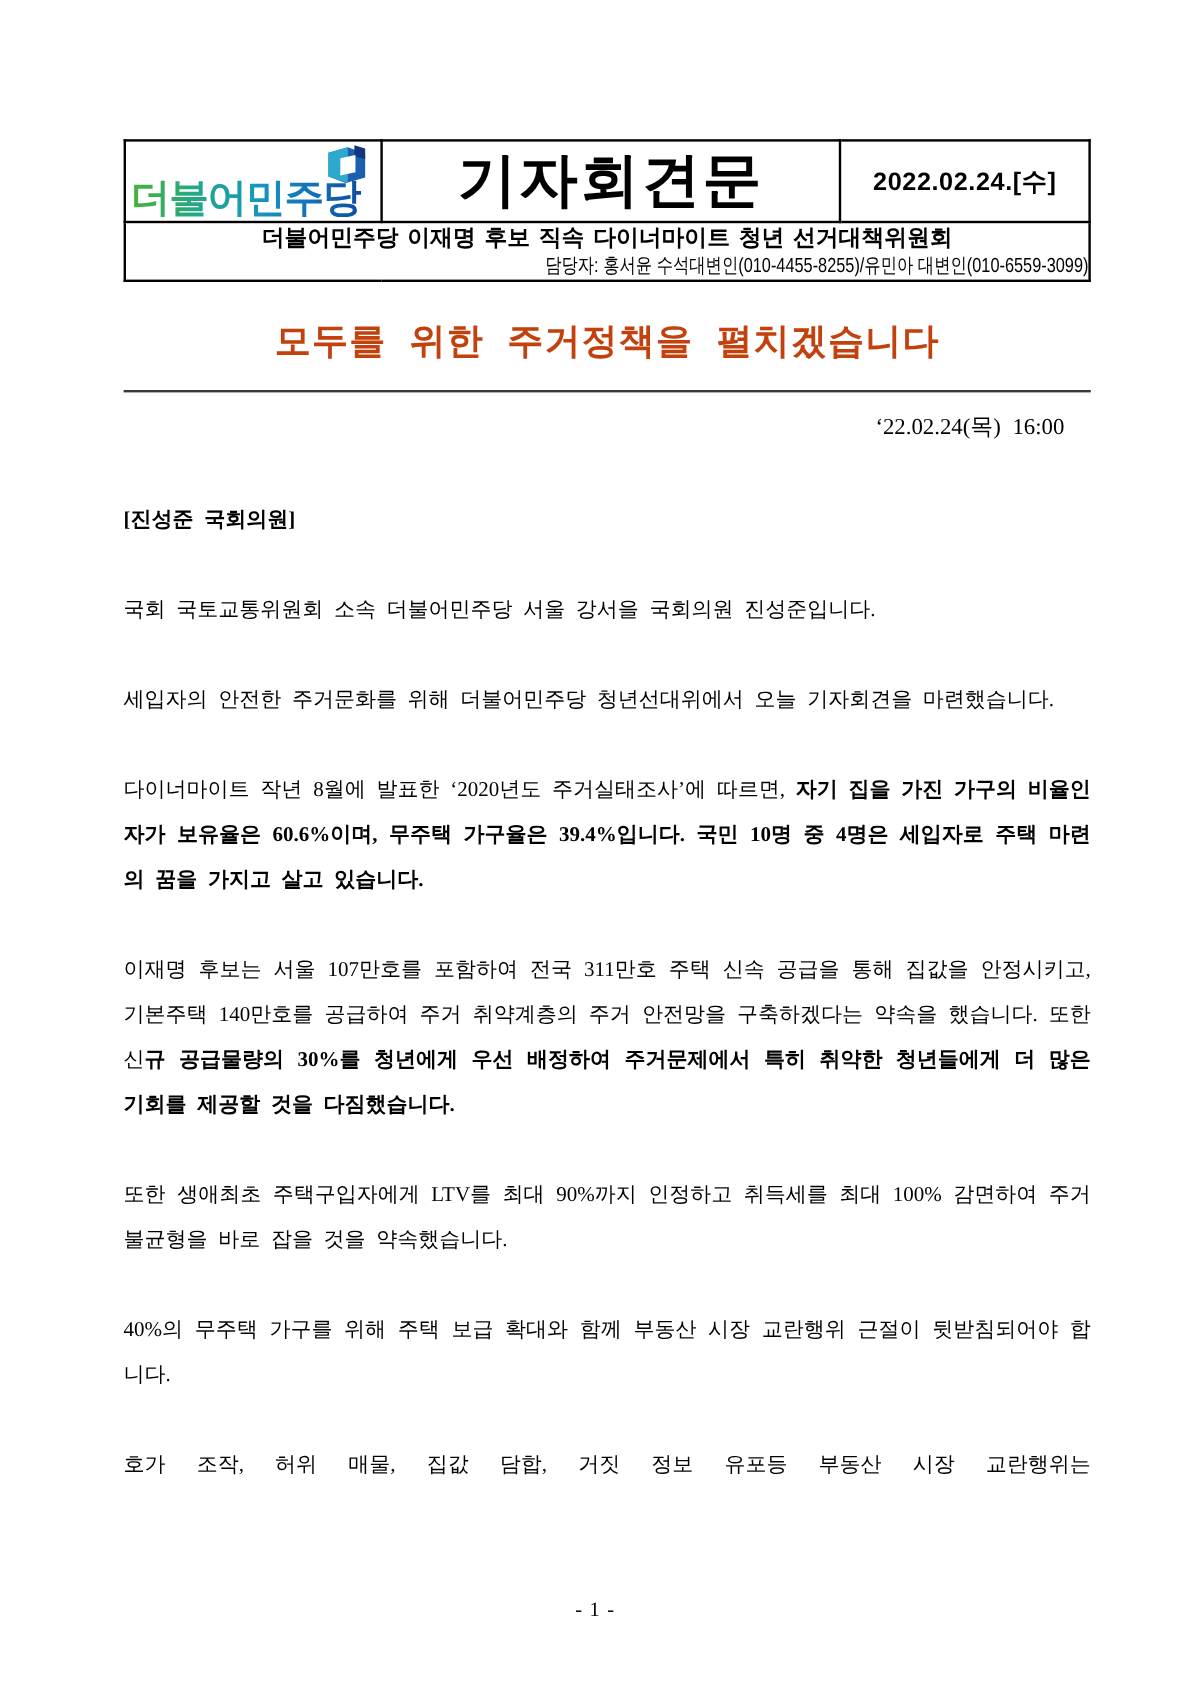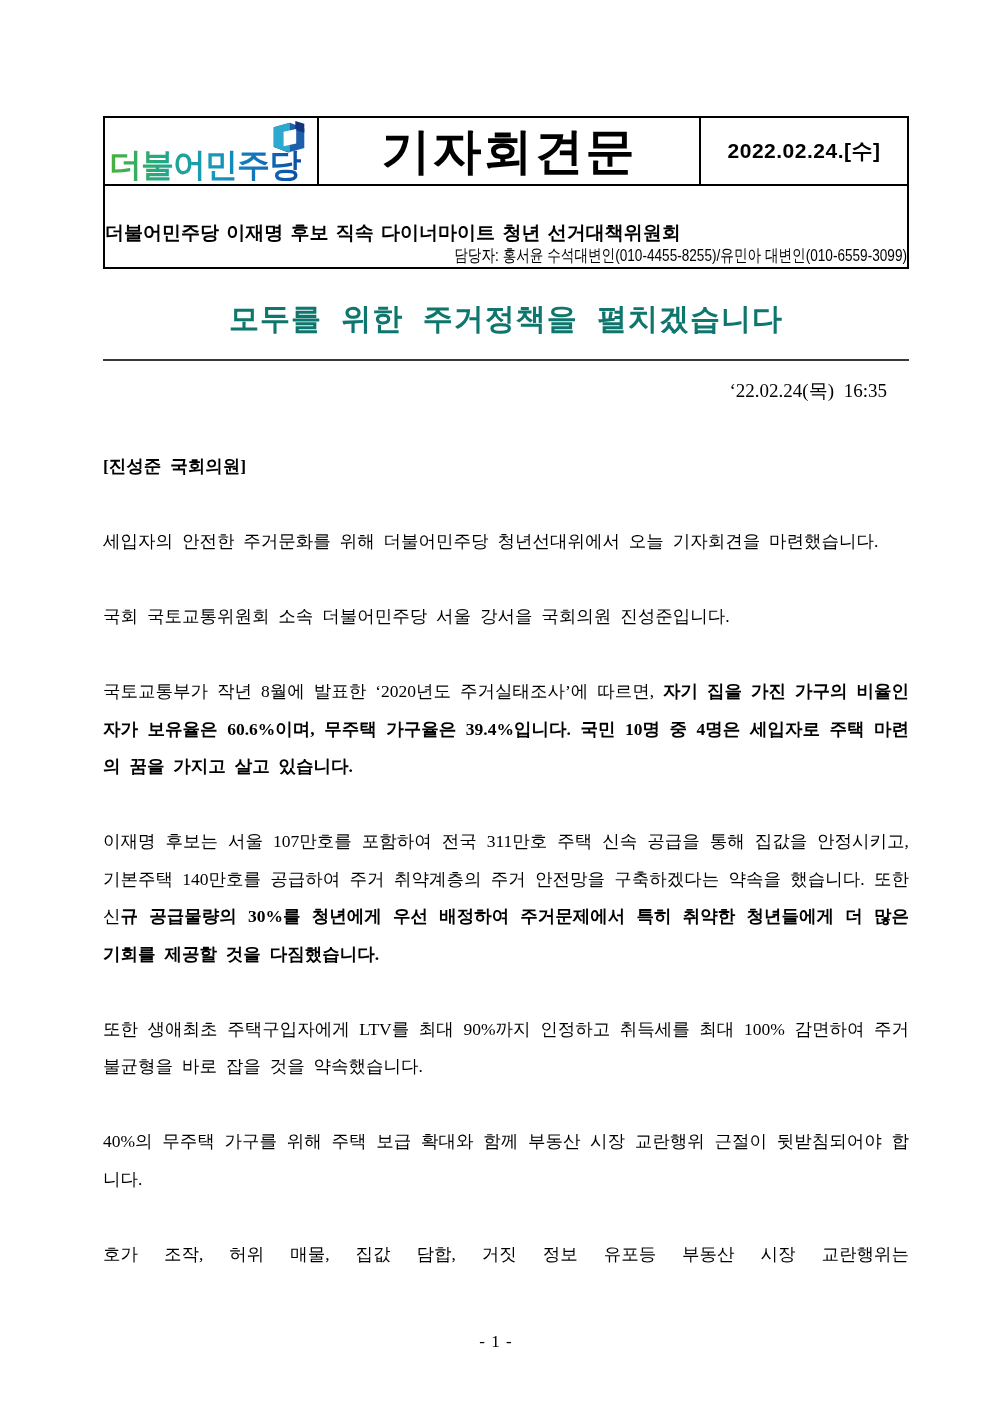--- a/index.html
+++ b/index.html
@@ -22,22 +22,22 @@
   .doc-type {
     font-family: "Liberation Sans", sans-serif;
     font-weight: 900; font-size: 49px; letter-spacing: 2px; line-height: 1;
   }
   .doc-date {
     font-family: "Liberation Sans", sans-serif;
     font-weight: 700; font-size: 21px; letter-spacing: .5px;
   }
   td.meta-cell { padding: 3px 2px 5px; }
   .committee {
-    text-align: left; font-family: "Liberation Sans", sans-serif;
-    font-weight: 700; font-size: 19px; line-height: 25px; word-spacing: 2px; margin-top: 34px;
+    text-align: center; font-family: "Liberation Sans", sans-serif;
+    font-weight: 700; font-size: 19px; line-height: 25px; word-spacing: 2px;
   }
   .contact {
     text-align: right; font-family: "Liberation Sans", sans-serif;
     font-weight: 500; font-size: 17px; line-height: 22px; white-space: nowrap;
     transform: scaleX(0.8); transform-origin: 100% 50%;
   }
 
   
   .logo { position: absolute; inset: 0; }
   .logo-text {
@@ -48,21 +48,21 @@
     -webkit-background-clip: text; background-clip: text;
     color: transparent; -webkit-text-fill-color: transparent;
   }
   .flag { position: absolute; right: 10px; top: 2px; width: 36px; height: 38px; }
 
   
   h1.headline {
     margin: 30px 0 0; text-align: center;
     font-family: "Liberation Sans", sans-serif; font-weight: 900;
     font-size: 30px; line-height: 40px; letter-spacing: 1px; word-spacing: 10px;
-    color: #0f766e;
+    color: #c2410c;
   }
   hr.rule { margin: 20px 0 0; border: none; border-top: 2px solid #3a3a3a; }
   .event-info {
     margin-top: 12px; padding-right: 22px; text-align: right;
     font-size: 19px; line-height: 35px; word-spacing: 5px;
   }
 
   
   .body-text {
     margin-top: 40px; font-size: 17.5px; line-height: 37.5px;
@@ -112,31 +112,31 @@
         </td>
       </tr>
     </tbody>
       </table>
 
     <h1 class="headline">모두를 위한 주거정책을 펼치겠습니다</h1>
 
     <hr class="rule">
 
     <div class="event-info">
-      <div>‘22.02.24(목) 16:35</div>
+      <div>‘22.02.24(목) 16:00</div>
     </div>
 
     <div class="body-text">
       <p class="speaker">[진성준 국회의원]</p>
 
+      <p><span>국회 국토교통위원회 소속 더불어민주당 서울 강서을 국회의원 진성준입니다.</span></p>
+
       <p><span>세입자의 안전한 주거문화를 위해 더불어민주당 청년선대위에서 오늘 기자회견을 마련했습니다.</span></p>
 
-      <p><span>국회 국토교통위원회 소속 더불어민주당 서울 강서을 국회의원 진성준입니다.</span></p>
-
-      <p><span>국토교통부가 작년 8월에 발표한 ‘2020년도 주거실태조사’에 따르면, </span><b>자기 집을 가진 가구의 비율인 자가 보유율은 60.6%이며, 무주택 가구율은 39.4%입니다. 국민 10명 중 4명은 세입자로 주택 마련의 꿈을 가지고 살고 있습니다.</b></p>
+      <p><span>다이너마이트 작년 8월에 발표한 ‘2020년도 주거실태조사’에 따르면, </span><b>자기 집을 가진 가구의 비율인 자가 보유율은 60.6%이며, 무주택 가구율은 39.4%입니다. 국민 10명 중 4명은 세입자로 주택 마련의 꿈을 가지고 살고 있습니다.</b></p>
 
       <p><span>이재명 후보는 서울 107만호를 포함하여 전국 311만호 주택 신속 공급을 통해 집값을 안정시키고, 기본주택 140만호를 공급하여 주거 취약계층의 주거 안전망을 구축하겠다는 약속을 했습니다. 또한 신</span><b>규 공급물량의 30%를 청년에게 우선 배정하여 주거문제에서 특히 취약한 청년들에게 더 많은 기회를 제공할 것을 다짐했습니다.</b></p>
 
       <p><span>또한 생애최초 주택구입자에게 LTV를 최대 90%까지 인정하고 취득세를 최대 100% 감면하여 주거 불균형을 바로 잡을 것을 약속했습니다.</span></p>
 
       <p><span>40%의 무주택 가구를 위해 주택 보급 확대와 함께 부동산 시장 교란행위 근절이 뒷받침되어야 합니다.</span></p>
 
       <p class="justify-last"><span>호가 조작, 허위 매물, 집값 담합, 거짓 정보 유포등 부동산 시장 교란행위는</span></p>
     </div>
   </div>

